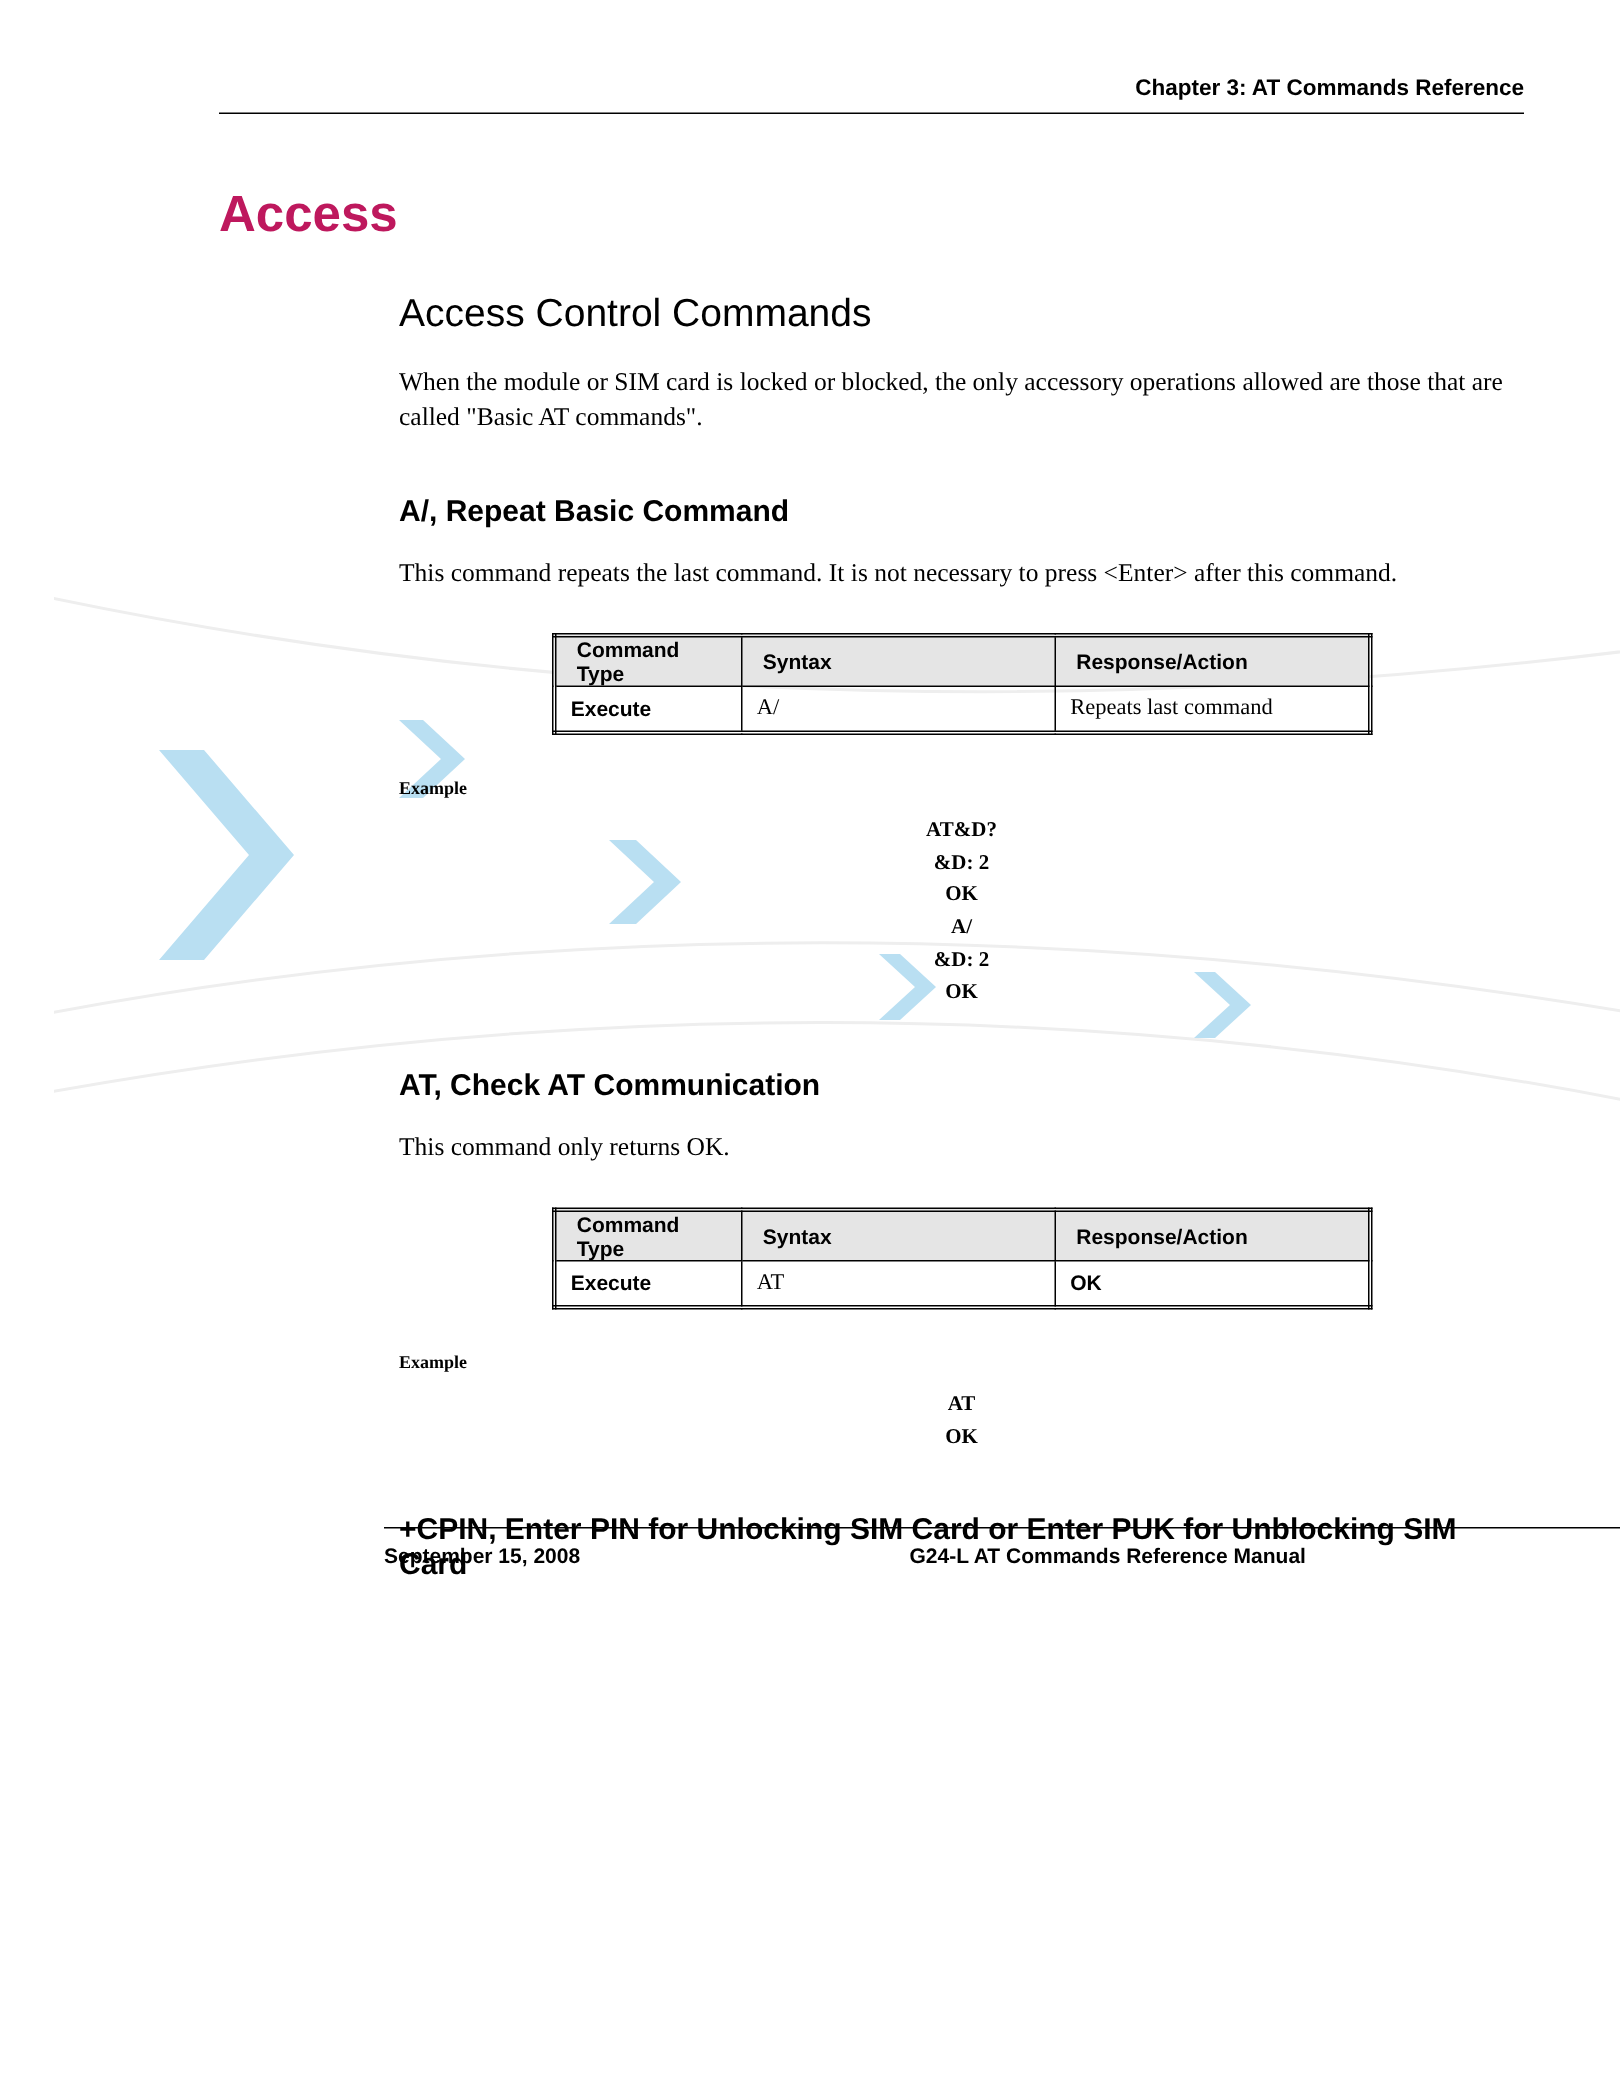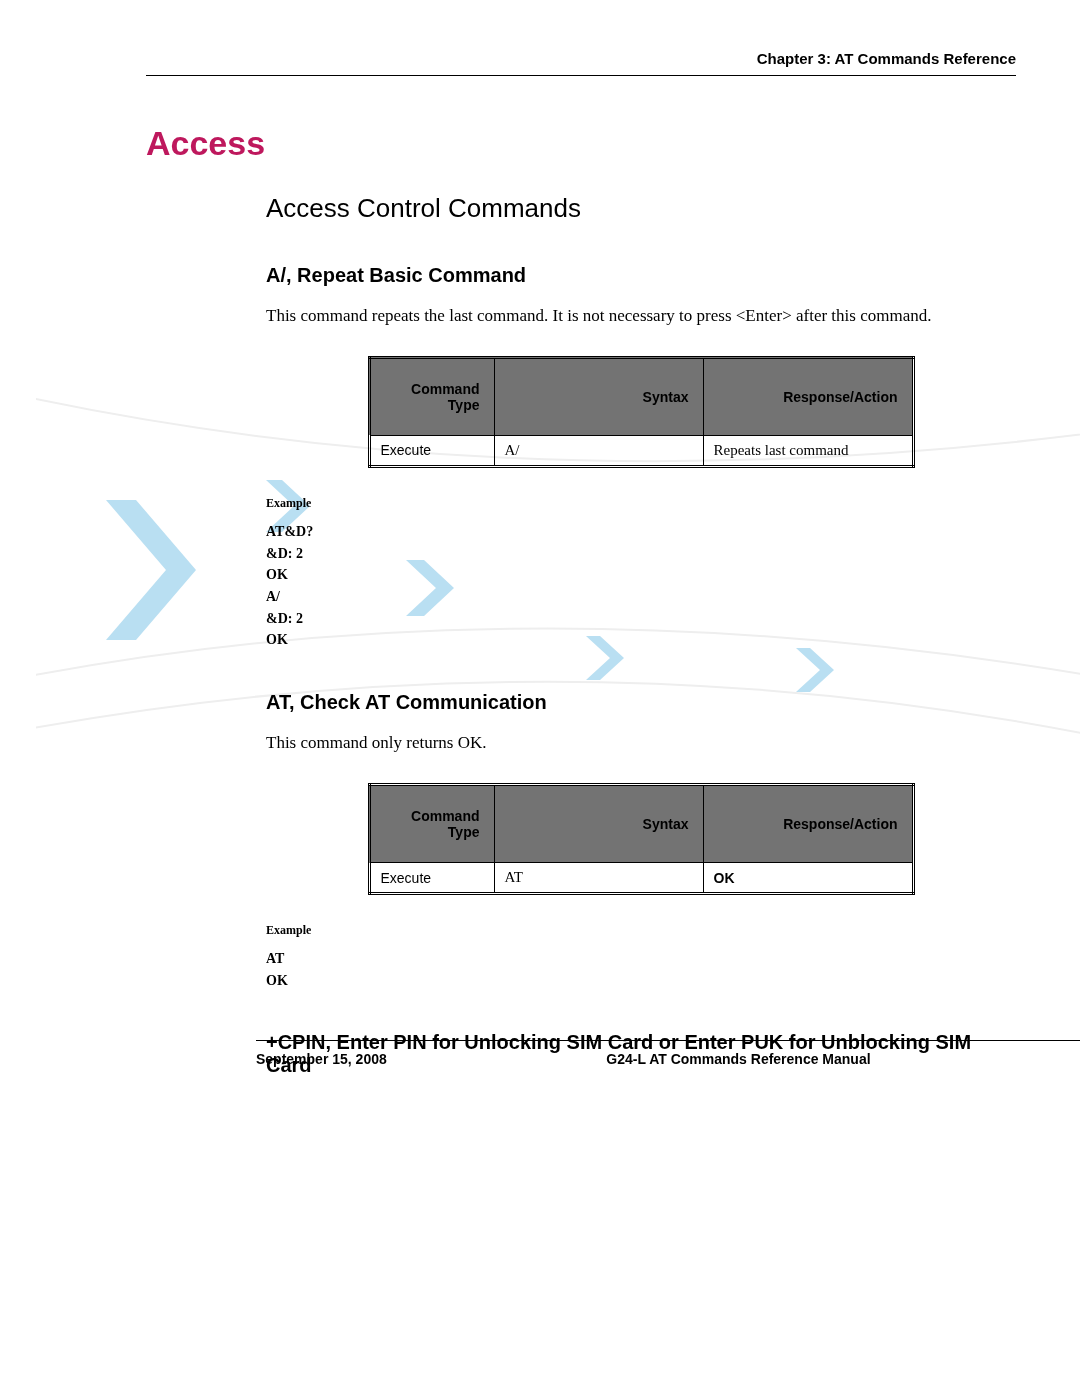--- a/index.html
+++ b/index.html
@@ -65,53 +65,54 @@
   .body {
     font-size: 17px;
     line-height: 1.35;
   }
   table.cmd {
     border-collapse: collapse;
     margin: 28px auto 10px auto;
     border: 3px double #000;
   }
   table.cmd th {
-    background: #737373;
-    font-family: Arial, Helvetica, sans-serif;
-    font-size: 14px;
-    font-weight: bold;
-    padding: 22px 14px;
+    background: #e5e5e5;
+    font-family: Arial, Helvetica, sans-serif;
+    font-size: 14px;
+    font-weight: bold;
+    padding: 0 14px;
     border: 1px solid #000;
-    text-align: right;
+    text-align: left;
   }
   table.cmd td {
     font-size: 15px;
     padding: 6px 10px;
     border: 1px solid #000;
   }
   table.cmd td.exec {
     font-family: Arial, Helvetica, sans-serif;
-    font-weight: normal;
+    font-weight: bold;
     font-size: 14px;
   }
   table.cmd td.resp-bold {
     font-family: Arial, Helvetica, sans-serif;
     font-weight: bold;
     font-size: 14px;
   }
   .col1 { width: 95px; }
   .col2 { width: 180px; }
   .col3 { width: 180px; }
   .example {
     font-family: "Times New Roman", Times, serif;
     font-weight: bold;
     font-size: 14px;
     line-height: 1.55;
     margin-top: 4px;
     white-space: pre;
+    text-align: center;
   }
   .footer {
     position: absolute;
     left: 110px;
     right: 100px;
     bottom: 55px;
     border-top: 1.5px solid #000;
     padding-top: 10px;
     font-family: Arial, Helvetica, sans-serif;
     font-weight: bold;
@@ -152,20 +153,21 @@
 
   <div class="header">
     <span>Chapter 3:  AT Commands Reference</span>
   </div>
 
   <div class="h1">Access</div>
 
   <div class="content">
 
     <div class="h2">Access Control Commands</div>
+    <div class="body">When the module or SIM card is locked or blocked, the only accessory operations allowed are those that are called "Basic AT commands".</div>
 
     <div class="h3">A/, Repeat Basic Command</div>
     <div class="body">This command repeats the last command. It is not necessary to press &lt;Enter&gt; after this command.</div>
 
     <table class="cmd">
       <tbody>
           <tr>
         <th class="col1">Command Type</th>
         <th class="col2">Syntax</th>
         <th class="col3">Response/Action</th>

